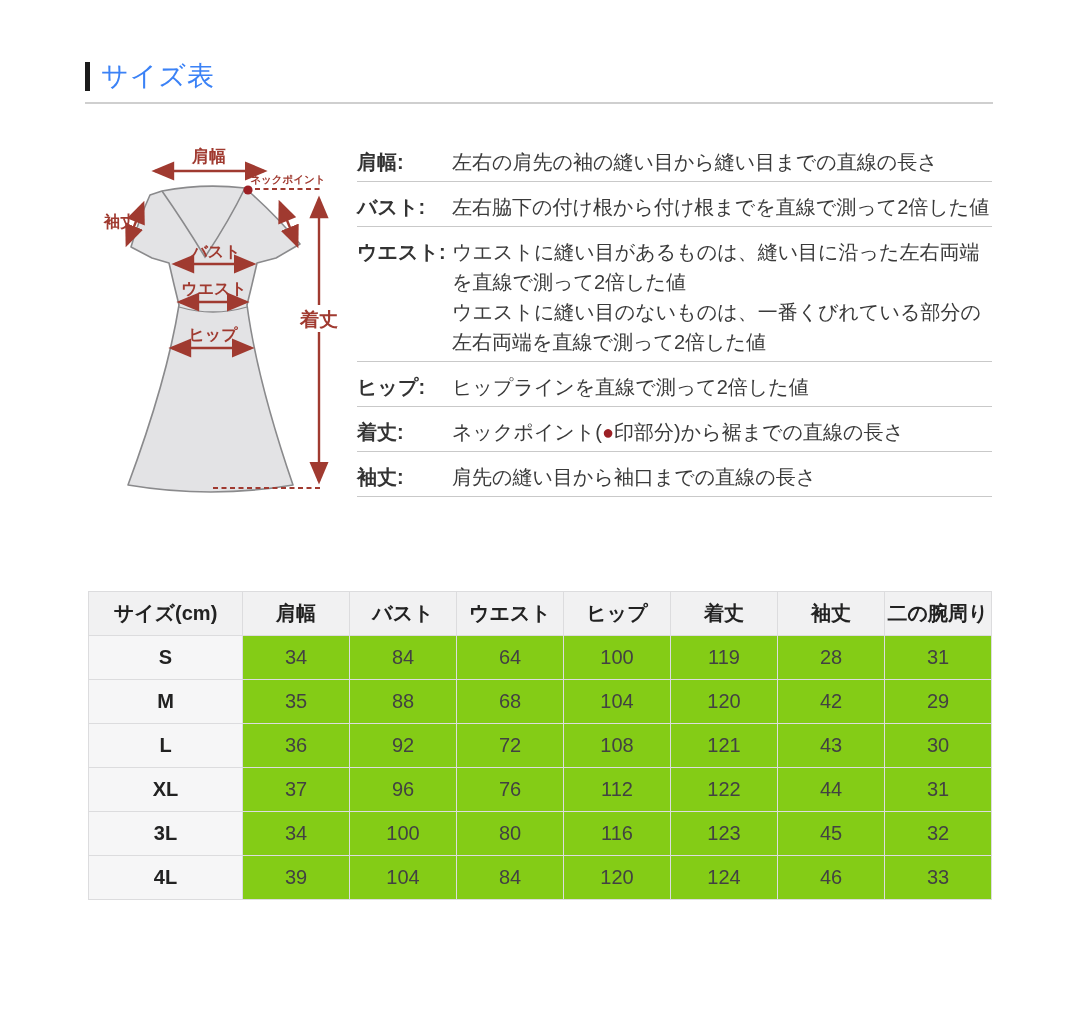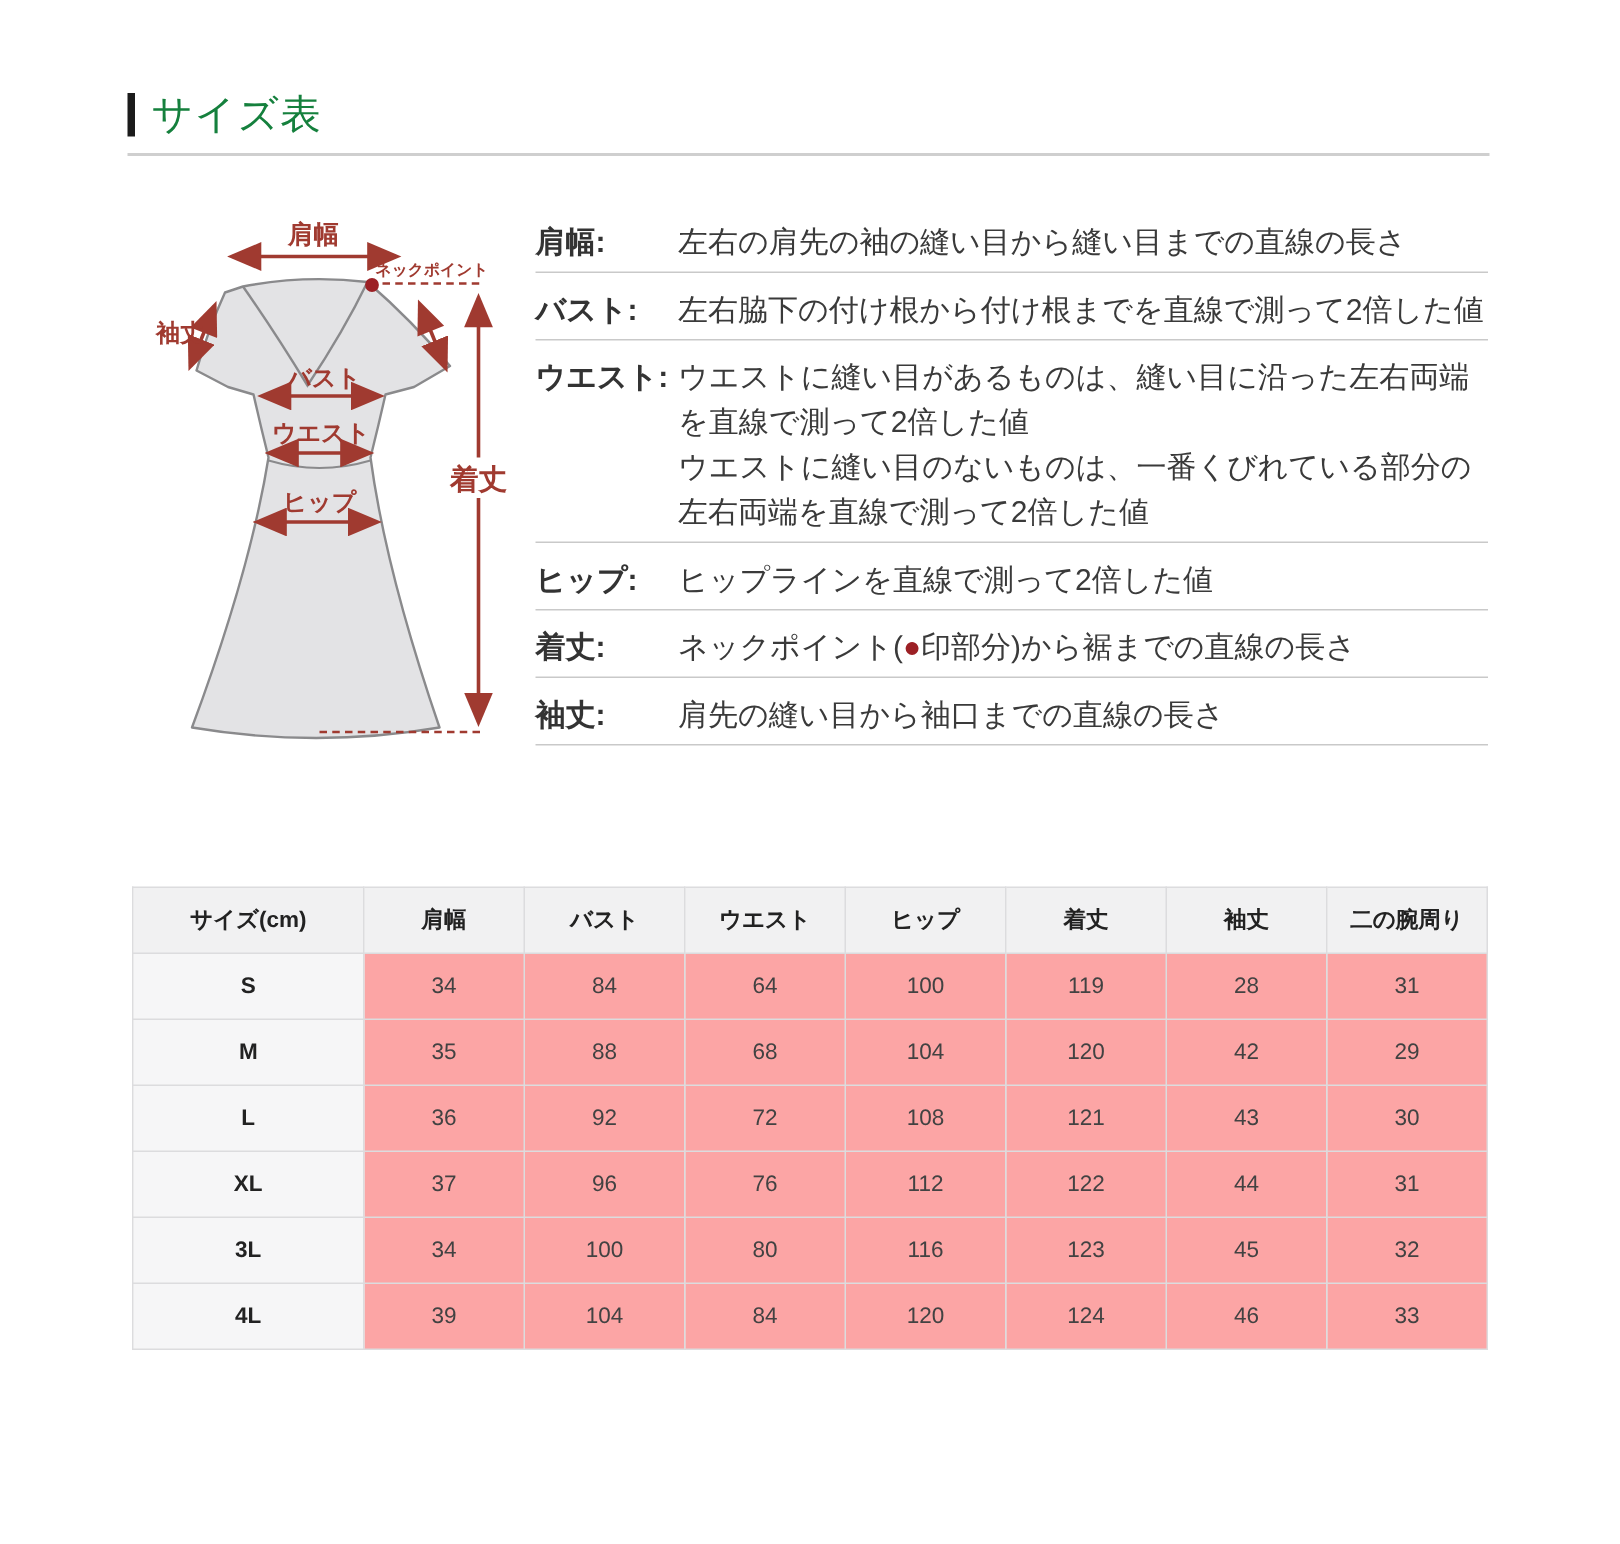--- a/index.html
+++ b/index.html
@@ -7,21 +7,21 @@
     width:1080px;height:1029px;position:relative;overflow:hidden;
     font-family:"Liberation Sans","DejaVu Sans",sans-serif;
     color:#333;
   }
   
   .title-row{
     position:absolute;left:85px;top:58px;
     display:flex;align-items:center;gap:11px;
   }
   .title-bar{width:5px;height:29px;background:#1b1b1b;}
-  .page-title{font-size:27px;font-weight:500;color:#15803d;letter-spacing:1px;}
+  .page-title{font-size:27px;font-weight:500;color:#3b82f6;letter-spacing:1px;}
   .title-rule{position:absolute;left:85px;top:102px;width:908px;height:2px;background:#cfcfcf;}
   
   .diagram{position:absolute;left:95px;top:135px;width:265px;height:370px;}
   .diagram svg text{font-family:"Liberation Sans","DejaVu Sans",sans-serif;}
   
   .defs-list{position:absolute;left:357px;top:137px;width:635px;}
   .def-row{
     display:flex;align-items:flex-start;
     padding:10px 0 4px 0;
     border-bottom:1px solid #c9c9c9;
@@ -36,25 +36,25 @@
   }
   .inline-dot{color:#9c2025;font-size:20px;}
   
   .size-table{
     position:absolute;left:88px;top:591px;width:903px;
     border-collapse:collapse;table-layout:fixed;
   }
   .size-table th,.size-table td{
     border:1px solid #dcdcde;height:43px;
     text-align:center;vertical-align:middle;
-    font-size:15px;padding:0;
+    font-size:20px;padding:0;
   }
   .size-table thead th{background:#f1f1f2;font-weight:bold;color:#222;}
   .size-table td.size-col{background:#f6f6f7;font-weight:bold;color:#222;}
-  .size-table td.val{background:#fca5a5;font-weight:400;color:#424242;}
+  .size-table td.val{background:#84cc16;font-weight:400;color:#424242;}
 </style>
 </head>
 <body>
 
 <div class="title-row">
   <span class="title-bar"></span>
   <span class="page-title">サイズ表</span>
 </div>
 <div class="title-rule"></div>
 

